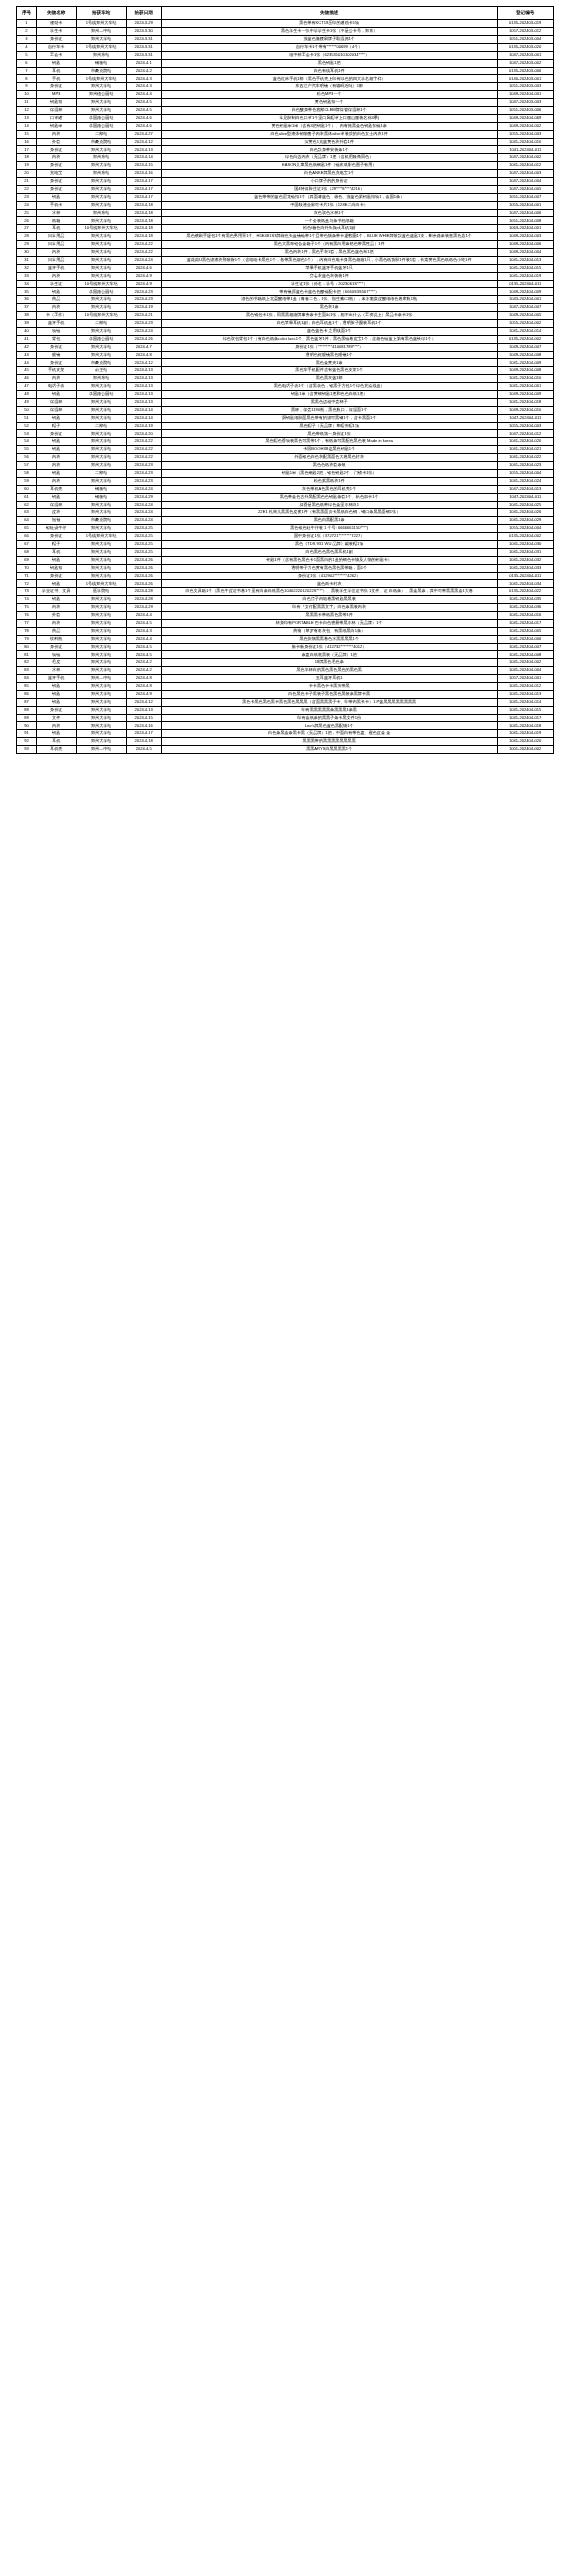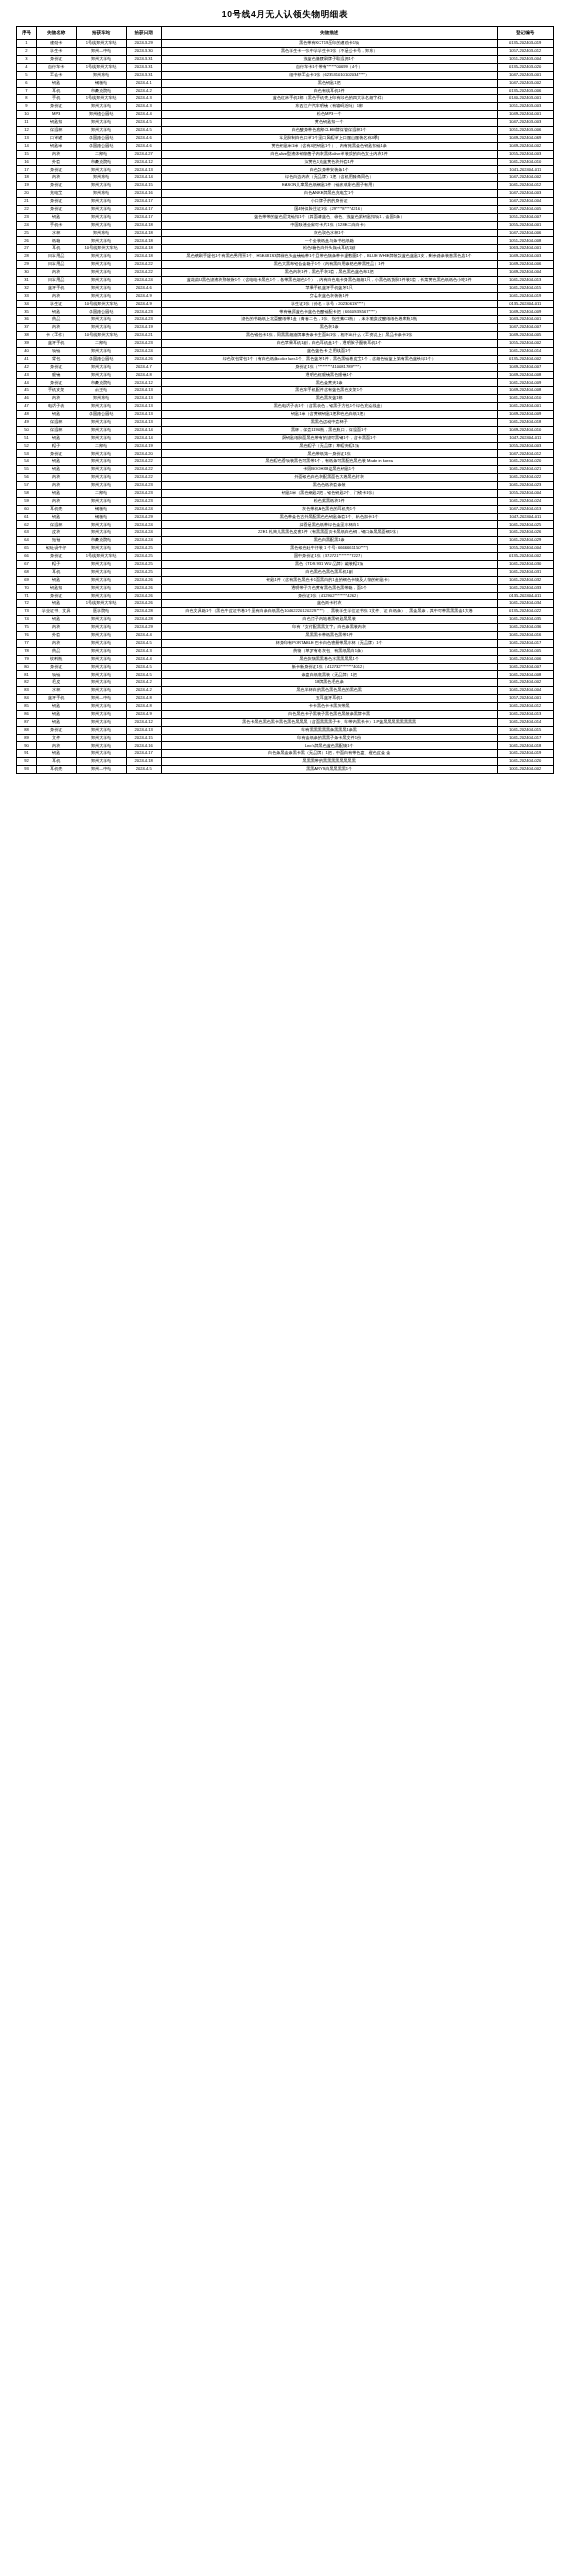--- a/index.html
+++ b/index.html
@@ -22,21 +22,20 @@
   col.c0{width:17px;}
   col.c1{width:39px;}
   col.c2{width:48px;}
   col.c3{width:35px;}
   col.c5{width:55px;}
 </style>
 </head>
 <body>
 
 <div class="page">
-  <div class="doc-title">10号线4月无人认领失物明细表</div>
   <table class="lost-table">
     <colgroup>
       <col class="c0" style="width:19.4px">
       <col class="c1" style="width:40px">
       <col class="c2" style="width:50px">
       <col class="c3" style="width:35px">
       <col style="width:336px">
       <col class="c5" style="width:56px">
     </colgroup>
     <thead>

